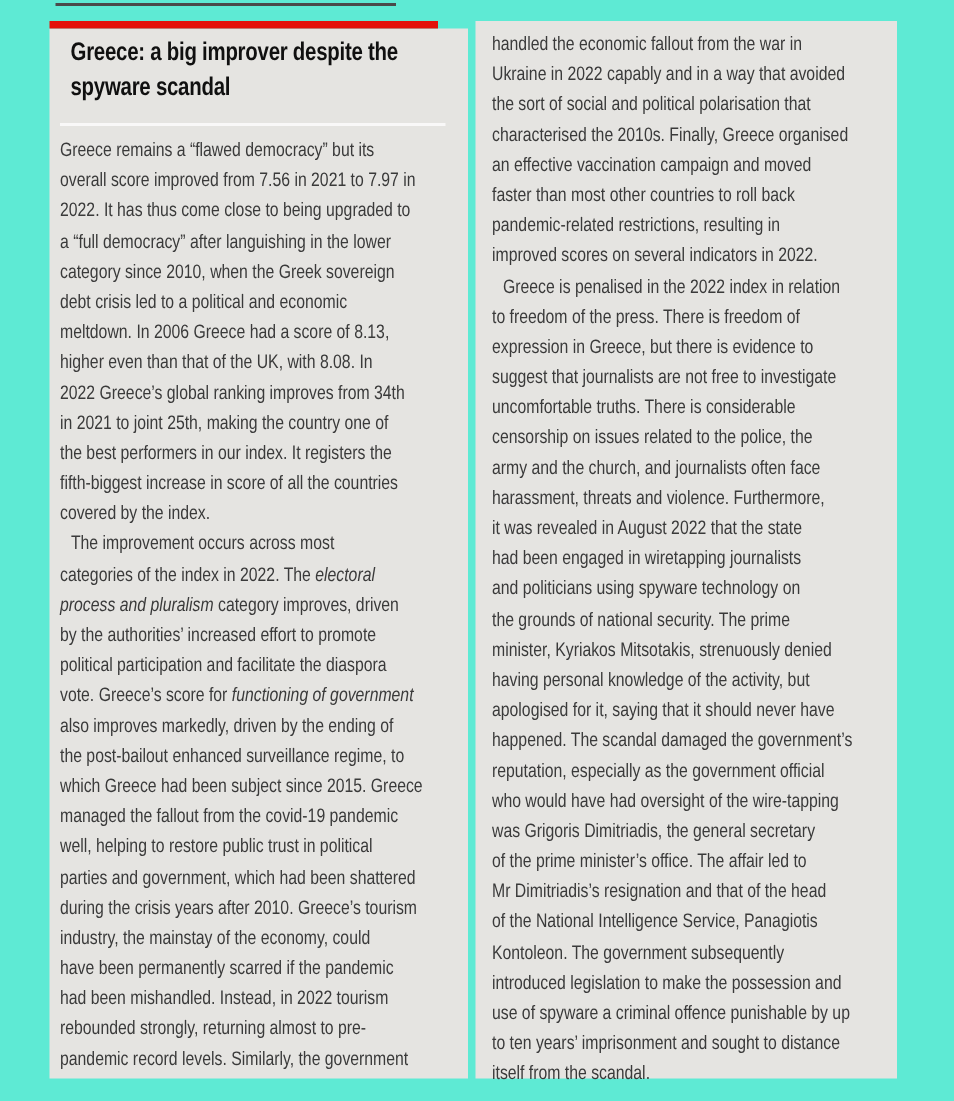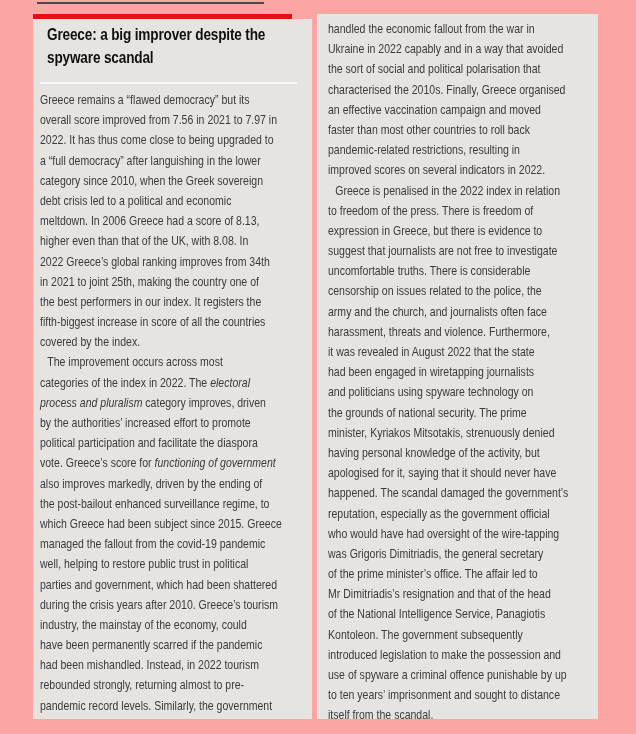--- a/index.html
+++ b/index.html
@@ -1,18 +1,18 @@
 <!DOCTYPE html>
 <html style="--accent-red: #e3120b; --panel-bg: #e5e4e1; --rule-dark: #4a4a4a; --text: #3a3a3a; --title-text: #101010;"><head>
 <meta charset="utf-8">
 <style>
   html,body { margin:0; padding:0; background:#ffffff; }
   .page {
     position:relative; width:636px; height:734px; overflow:hidden;
-    background:#fca5a5;
+    background:#5eead4;
     font-family:"Liberation Sans","DejaVu Sans",sans-serif;
   }
   .top-rule {
     position:absolute; left:37px; top:2px; width:227px; height:2px;
     background:var(--rule-dark,#4a4a4a);
   }
   .accent-bar {
     position:absolute; left:33px; top:14px; width:259px; height:5px;
     background:var(--accent-red,#e3120b);
   }

